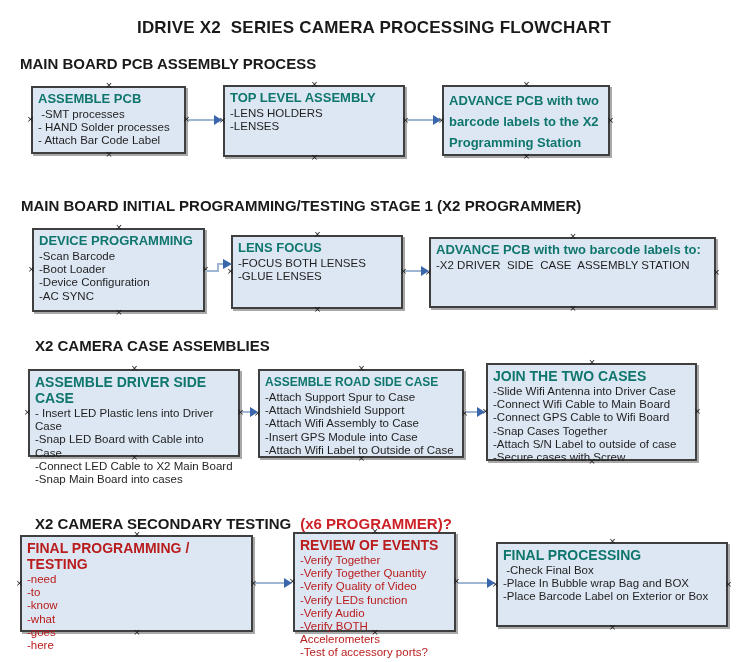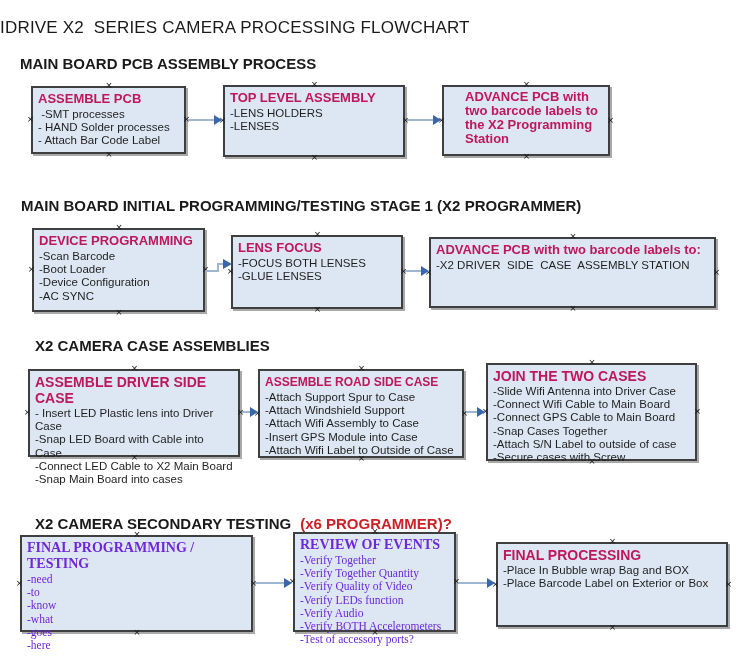--- a/index.html
+++ b/index.html
@@ -1,39 +1,39 @@
 <!DOCTYPE html>
 <html><head>
 <meta charset="utf-8">
 <style>
   html,body{margin:0;padding:0;background:#ffffff;}
   #canvas{
     position:relative;width:747px;height:662px;background:#ffffff;
     font-family:"Liberation Sans",sans-serif;color:#111;overflow:hidden;
   }
   .page-title{
-    position:absolute;top:18px;left:0;width:611px;text-align:left;
-    font-size:17px;font-weight:normal;letter-spacing:.2px;white-space:pre;color:#1a1a1a;
+    position:absolute;top:18px;left:0;width:611px;text-align:right;
+    font-size:17px;font-weight:bold;letter-spacing:.2px;white-space:pre;color:#1a1a1a;
   }
   .sec-heading{
     position:absolute;font-size:15px;font-weight:bold;color:#1a1a1a;white-space:pre;
   }
   .sec-heading .accent{color:#cc2127;margin-left:9px;}
   .fc-box{
     position:absolute;background:#dde7f3;border:2px solid #3f3f3f;
     box-shadow:2px 2px 0 0 #a9a9a9;box-sizing:border-box;
     padding:2px 5px 0 5px;overflow:visible;
   }
   .box-title{
-    font-size:13px;font-weight:bold;line-height:16px;margin:1px 0 1px 0;color:#be185d;
+    font-size:13px;font-weight:bold;line-height:16px;margin:1px 0 1px 0;color:#0f766e;
   }
   .box-item{
     font-size:11.5px;line-height:13.2px;white-space:pre-wrap;color:#1f1f1f;
   }
-  .fc-box.red .box-title,.fc-box.red .box-item{color:#6d28d9;font-family:Liberation Serif, serif;}
+  .fc-box.red .box-title,.fc-box.red .box-item{color:#b91c1c;}
   .fc-box.red .box-title{font-size:14px;}
   .arrow{position:absolute;height:2px;background:#9fb6d2;}
   .arrow::after{
     content:"";position:absolute;right:-1px;top:-4px;width:0;height:0;
     border-left:8px solid #3a66ac;border-top:5px solid transparent;border-bottom:5px solid transparent;
   }
   .elbow{position:absolute;}
   .cp{
     position:absolute;font-size:11px;line-height:9px;color:#1a1a1a;
     width:9px;height:9px;text-align:center;pointer-events:none;
@@ -67,21 +67,21 @@
     <div class="box-title">TOP LEVEL ASSEMBLY</div>
     <div class="box-item">-LENS HOLDERS</div>
     <div class="box-item">-LENSES</div>
   <span class="cp cp-top">×</span>
       <span class="cp cp-bottom">×</span>
       <span class="cp cp-left">×</span>
       <span class="cp cp-right">×</span>
     </div>
 
   <div class="fc-box" style="left:442px;top:85px;width:168px;height:71px;">
-    <div class="box-title" style="line-height:14px;margin-left:16px;">ADVANCE PCB with two barcode labels to the X2 Programming Station</div>
+    <div class="box-title" style="line-height:21px;">ADVANCE PCB with two barcode labels to the X2 Programming Station</div>
   <span class="cp cp-top">×</span>
       <span class="cp cp-bottom">×</span>
       <span class="cp cp-left">×</span>
       <span class="cp cp-right">×</span>
     </div>
 
   <div class="arrow" style="left:188px;top:119px;width:33px;"></div>
   <div class="arrow" style="left:407px;top:119px;width:33px;"></div>
 
   <div class="sec-heading" style="left:21px;top:197px;"><span>MAIN BOARD INITIAL PROGRAMMING/TESTING STAGE 1 (X2 PROGRAMMER)</span></div>
@@ -147,21 +147,21 @@
   <span class="cp cp-top">×</span>
       <span class="cp cp-bottom">×</span>
       <span class="cp cp-left">×</span>
       <span class="cp cp-right">×</span>
     </div>
 
   <div class="fc-box" style="left:486px;top:363px;width:211px;height:98px;">
     <div class="box-title" style="font-size:14px;">JOIN THE TWO CASES</div>
     <div class="box-item">-Slide Wifi Antenna into Driver Case</div>
     <div class="box-item">-Connect Wifi Cable to Main Board</div>
-    <div class="box-item">-Connect GPS Cable to Main Board</div>
+    <div class="box-item">-Connect GPS Cable to Wifi Board</div>
     <div class="box-item">-Snap Cases Together</div>
     <div class="box-item">-Attach S/N Label to outside of case</div>
     <div class="box-item">-Secure cases with Screw</div>
   <span class="cp cp-top">×</span>
       <span class="cp cp-bottom">×</span>
       <span class="cp cp-left">×</span>
       <span class="cp cp-right">×</span>
     </div>
 
   <div class="arrow" style="left:242px;top:411px;width:15px;"></div>
@@ -193,20 +193,21 @@
     <div class="box-item">-Verify BOTH Accelerometers</div>
     <div class="box-item">-Test of accessory ports?</div>
   <span class="cp cp-top">×</span>
       <span class="cp cp-bottom">×</span>
       <span class="cp cp-left">×</span>
       <span class="cp cp-right">×</span>
     </div>
 
   <div class="fc-box" style="left:496px;top:542px;width:232px;height:85px;">
     <div class="box-title" style="font-size:14px;">FINAL PROCESSING</div>
+    <div class="box-item"> -Check Final Box</div>
     <div class="box-item">-Place In Bubble wrap Bag and BOX</div>
     <div class="box-item">-Place Barcode Label on Exterior or Box</div>
   <span class="cp cp-top">×</span>
       <span class="cp cp-bottom">×</span>
       <span class="cp cp-left">×</span>
       <span class="cp cp-right">×</span>
     </div>
 
   <div class="arrow" style="left:255px;top:582px;width:36px;"></div>
   <div class="arrow" style="left:458px;top:582px;width:36px;"></div>

